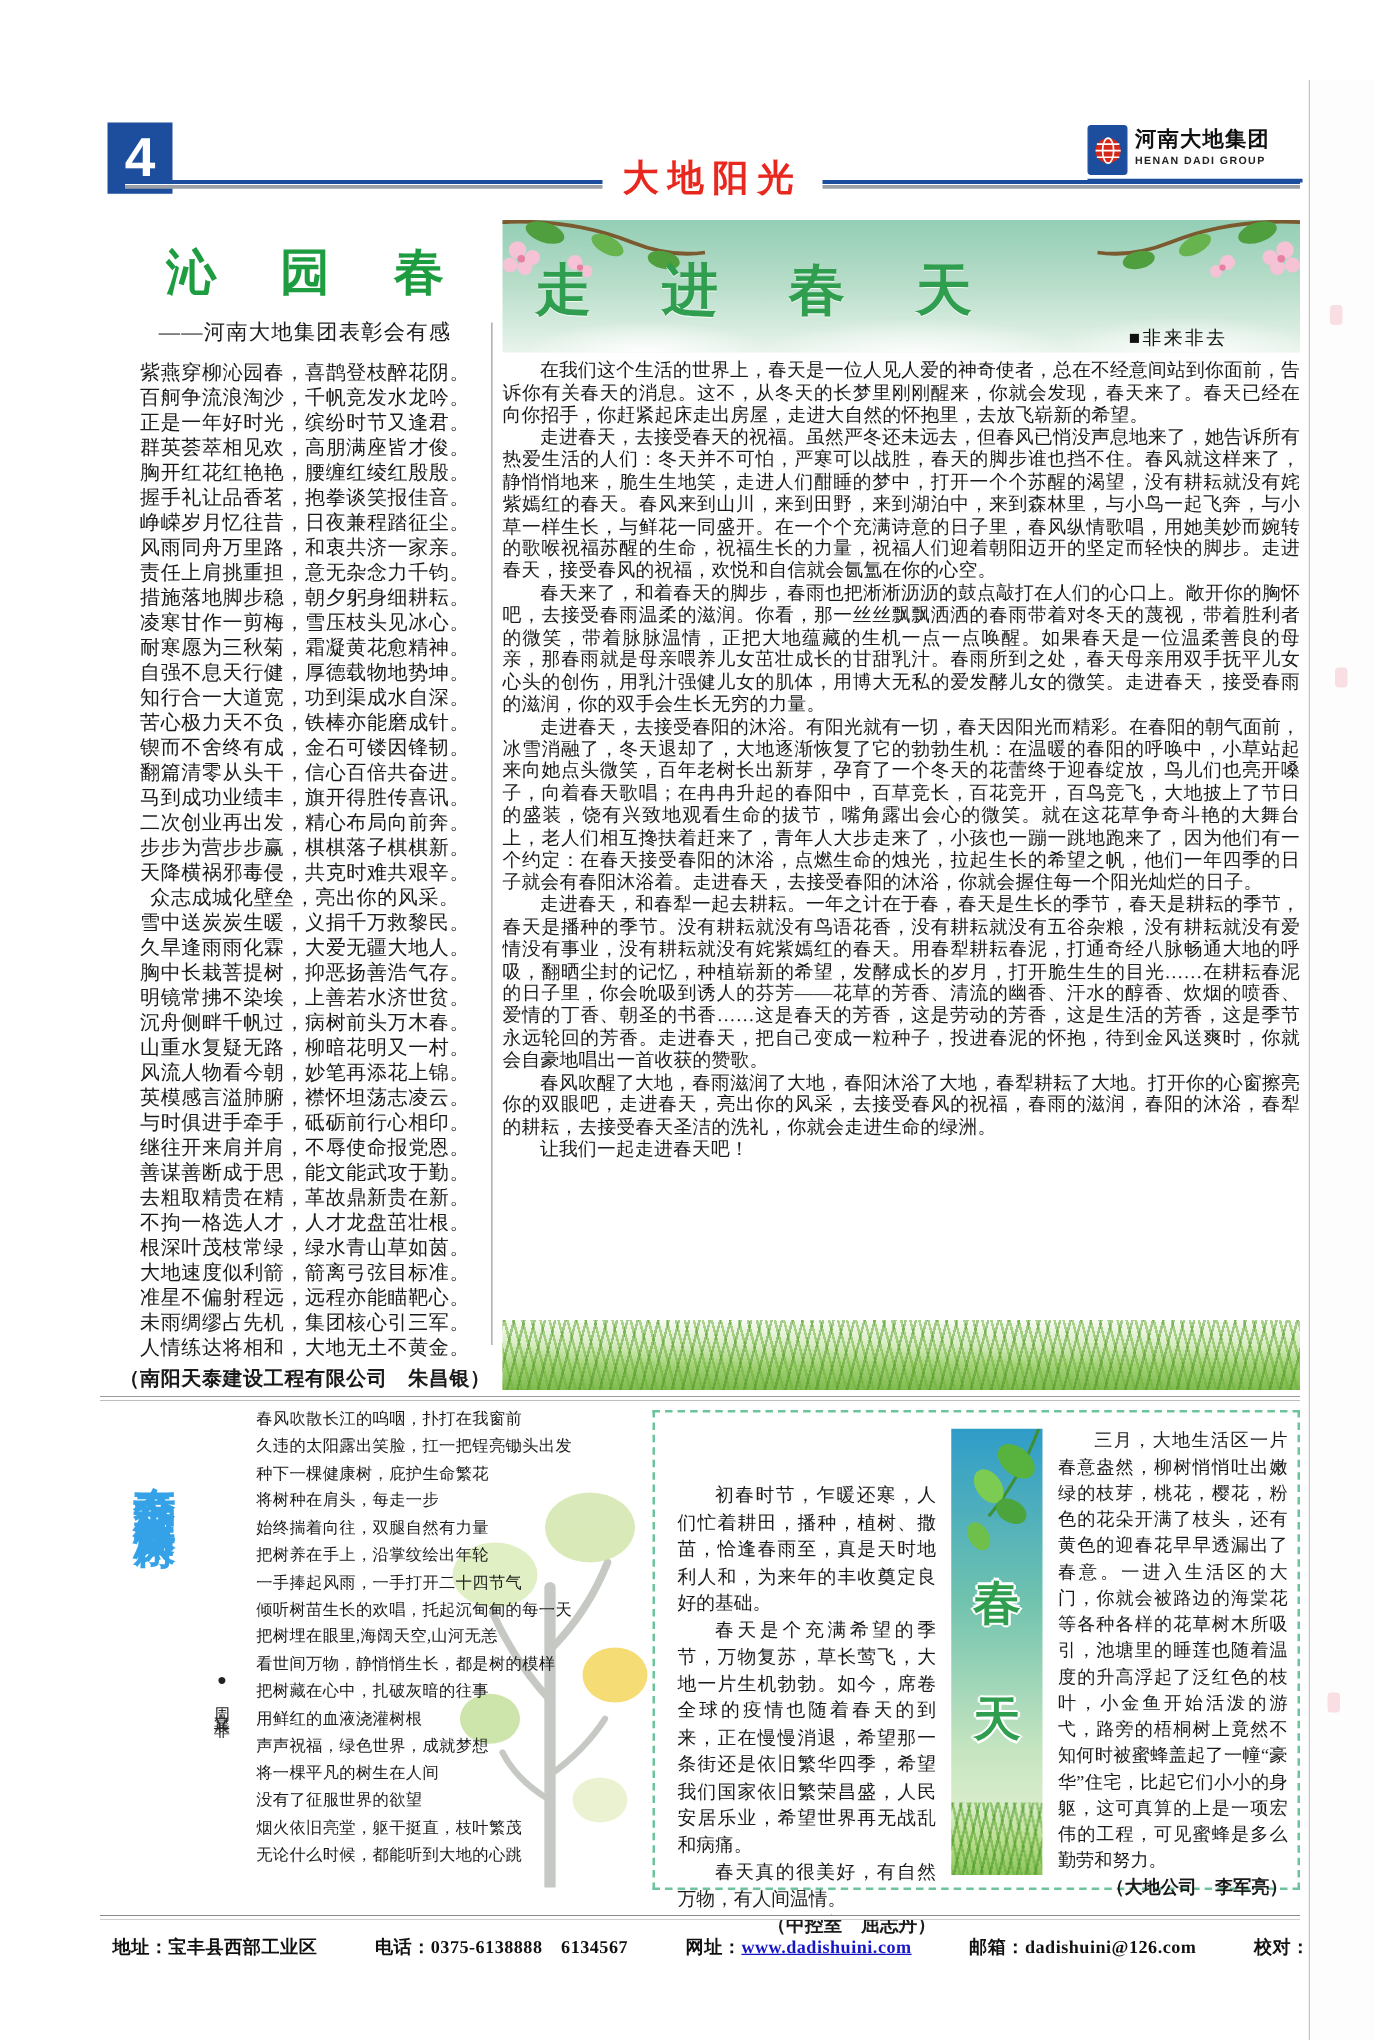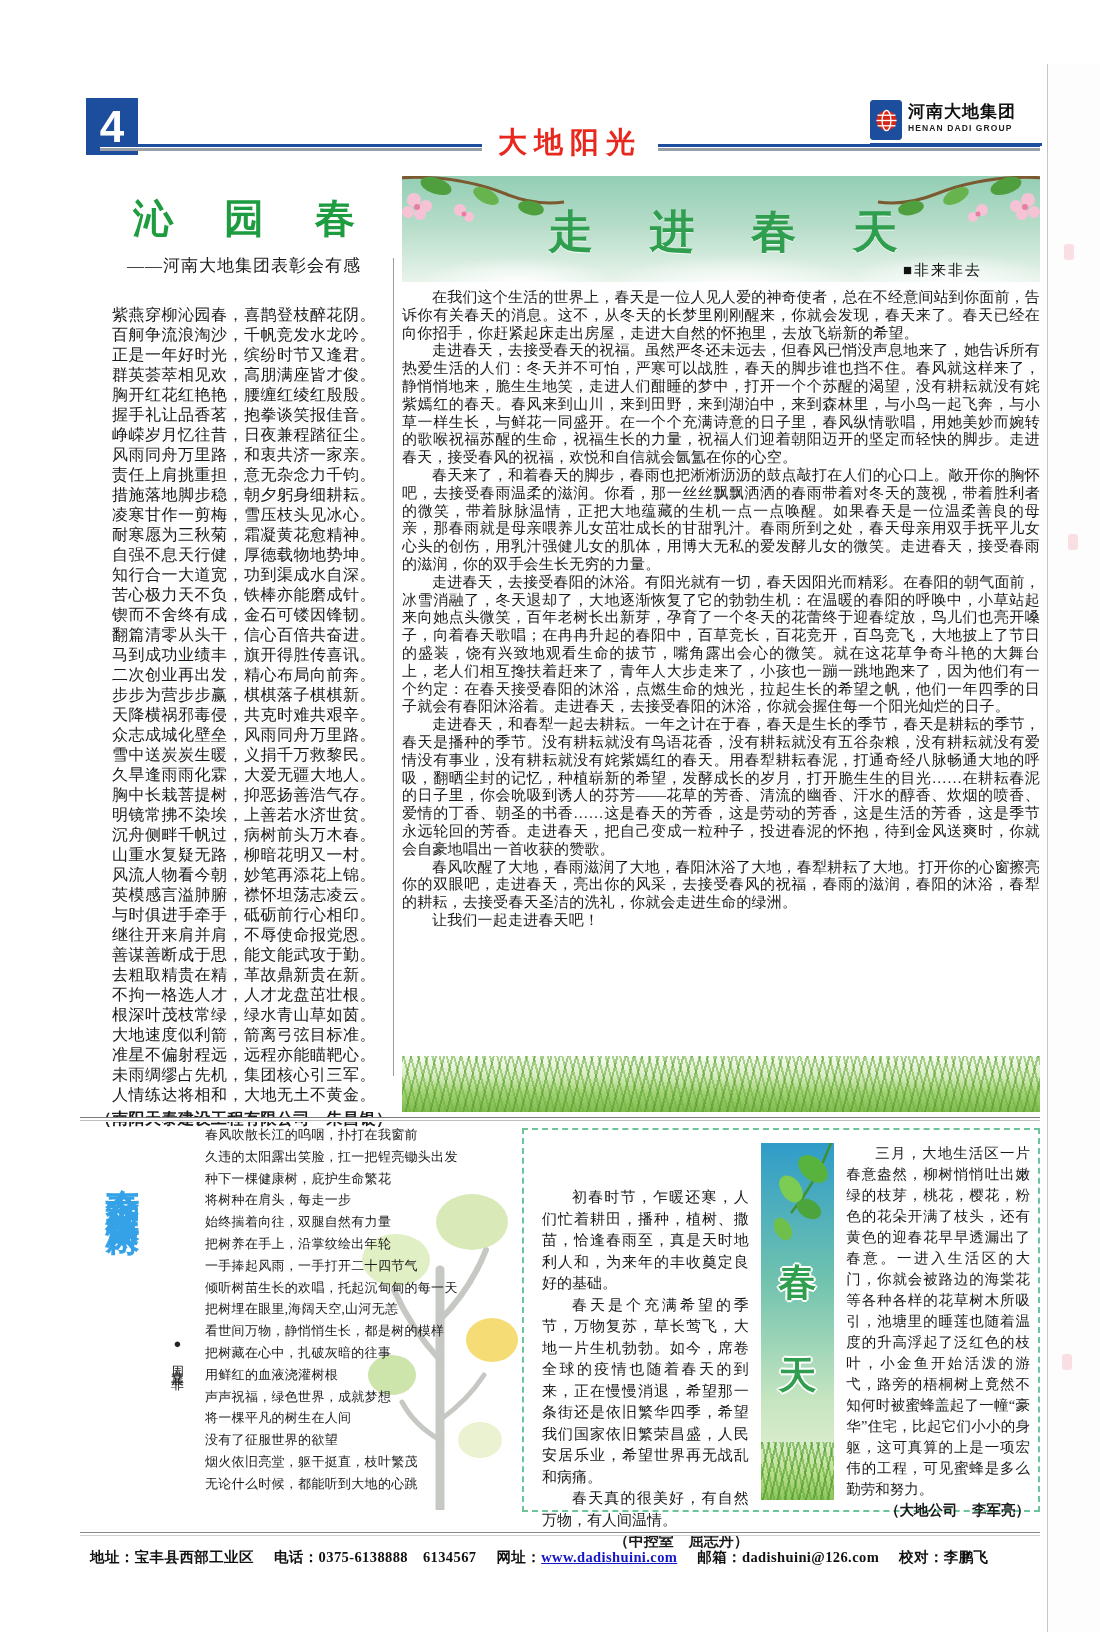--- a/index.html
+++ b/index.html
@@ -19,34 +19,34 @@
   .logo-badge{width:30px;height:38px;background:#1d4e9e;border:1px solid #1d4e9e;border-radius:3px;
     display:flex;align-items:center;justify-content:center;}
   .logo-cn{font-family:"Liberation Sans","DejaVu Sans",sans-serif;font-weight:bold;font-size:17px;color:#111;letter-spacing:1px;}
   .logo-en{font-family:"Liberation Sans","DejaVu Sans",sans-serif;font-weight:bold;font-size:8.5px;color:#222;letter-spacing:1.1px;}
   .logo-bar{margin-top:3px;height:3px;background:#1d4e9e;}
 
   
   .poem{left:95px;top:196px;width:298px;text-align:center;}
   .poem-title{font-family:"Liberation Sans","DejaVu Sans",sans-serif;font-weight:bold;font-size:40px;color:#1e9c40;
     letter-spacing:20px;text-indent:20px;line-height:1.1;margin-bottom:14px;}
-  .poem-sub{font-size:17px;margin-bottom:28px;letter-spacing:1px;}
+  .poem-sub{font-size:17px;margin-bottom:12px;letter-spacing:1px;}
   .poem-line{font-size:16px;line-height:20px;white-space:nowrap;letter-spacing:0.5px;}
   .poem-attr{font-weight:bold;font-size:16px;margin-top:4px;letter-spacing:0.5px;}
   .vdivider{left:393px;top:258px;width:1px;height:818px;background:#9b9b9b;}
 
   
   .banner{left:402px;top:176px;width:638px;height:106px;
     background:
       radial-gradient(ellipse 140px 36px at 18% 100%, rgba(255,255,255,.95), rgba(255,255,255,0) 70%),
       radial-gradient(ellipse 180px 44px at 52% 104%, rgba(255,255,255,.95), rgba(255,255,255,0) 72%),
       radial-gradient(ellipse 150px 38px at 86% 98%, rgba(255,255,255,.9), rgba(255,255,255,0) 70%),
       linear-gradient(180deg,#93ceb5 0%,#b7ddc9 48%,#e9f4ec 100%);
     overflow:hidden;}
-  .banner-title{position:absolute;left:4px;right:0;top:26px;text-align:center;
+  .banner-title{position:absolute;left:4px;right:0;top:26px;
     font-family:"Liberation Sans","DejaVu Sans",sans-serif;font-weight:bold;font-size:45px;color:#2f9e4f;
     letter-spacing:22px;text-indent:22px;text-shadow:0 1px 0 rgba(255,255,255,.8);}
   .banner-byline{position:absolute;right:58px;bottom:2px;font-size:15px;color:#111;letter-spacing:2px;}
   .blossom{position:absolute;top:-4px;}
   .blossom.l{left:-6px;}
   .blossom.r{right:-6px;transform:scaleX(-1);}
 
   
   .article{left:402px;top:289px;width:638px;}
   .article p{margin:0;font-size:15px;line-height:17.8px;text-align:justify;text-indent:2em;letter-spacing:0.2px;}
@@ -85,21 +85,21 @@
     background:
       repeating-linear-gradient(103deg, rgba(60,140,30,.5) 0 2px, rgba(255,255,255,0) 2px 7px),
       repeating-linear-gradient(78deg, rgba(100,175,50,.6) 0 2px, rgba(255,255,255,0) 2px 6px),
       linear-gradient(180deg,rgba(255,255,255,0) 0%,#b8dc8c 55%,#8cc45e 100%);}
   .spring-leaves{position:absolute;left:0;top:0;}
 
   
   .footrule{left:80px;top:1532px;width:960px;height:4px;
     background:linear-gradient(#8a8a8a 0 1px,#ffffff 1px 3px,#cfcfcf 3px 4px);}
   .footer{left:90px;top:1548px;width:950px;font-size:14.5px;font-weight:600;color:#111;
-    display:flex;gap:20px;white-space:nowrap;letter-spacing:0.4px;}
+    display:flex;gap:46px;white-space:nowrap;letter-spacing:0.4px;}
   .footer a{color:#1515c8;text-decoration:underline;font-weight:600;}
 
   
   .edge-strip{left:1047px;top:64px;width:53px;height:1568px;background:#fdfdfd;border-left:1px solid #c6c6c6;}
   .artifact{position:absolute;width:10px;height:16px;background:rgba(235,90,110,.18);border-radius:3px;}
 </style>
 </head>
 <body>
 
 <div>
@@ -151,21 +151,21 @@
         <div class="poem-line">耐寒愿为三秋菊，霜凝黄花愈精神。</div>
         <div class="poem-line">自强不息天行健，厚德载物地势坤。</div>
         <div class="poem-line">知行合一大道宽，功到渠成水自深。</div>
         <div class="poem-line">苦心极力天不负，铁棒亦能磨成针。</div>
         <div class="poem-line">锲而不舍终有成，金石可镂因锋韧。</div>
         <div class="poem-line">翻篇清零从头干，信心百倍共奋进。</div>
         <div class="poem-line">马到成功业绩丰，旗开得胜传喜讯。</div>
         <div class="poem-line">二次创业再出发，精心布局向前奔。</div>
         <div class="poem-line">步步为营步步赢，棋棋落子棋棋新。</div>
         <div class="poem-line">天降横祸邪毒侵，共克时难共艰辛。</div>
-        <div class="poem-line">众志成城化壁垒，风雨同舟万里路。</div>
+        <div class="poem-line">众志成城化壁垒，亮出你的风采。</div>
         <div class="poem-line">雪中送炭炭生暖，义捐千万救黎民。</div>
         <div class="poem-line">久旱逢雨雨化霖，大爱无疆大地人。</div>
         <div class="poem-line">胸中长栽菩提树，抑恶扬善浩气存。</div>
         <div class="poem-line">明镜常拂不染埃，上善若水济世贫。</div>
         <div class="poem-line">沉舟侧畔千帆过，病树前头万木春。</div>
         <div class="poem-line">山重水复疑无路，柳暗花明又一村。</div>
         <div class="poem-line">风流人物看今朝，妙笔再添花上锦。</div>
         <div class="poem-line">英模感言溢肺腑，襟怀坦荡志凌云。</div>
         <div class="poem-line">与时俱进手牵手，砥砺前行心相印。</div>
         <div class="poem-line">继往开来肩并肩，不辱使命报党恩。</div>

